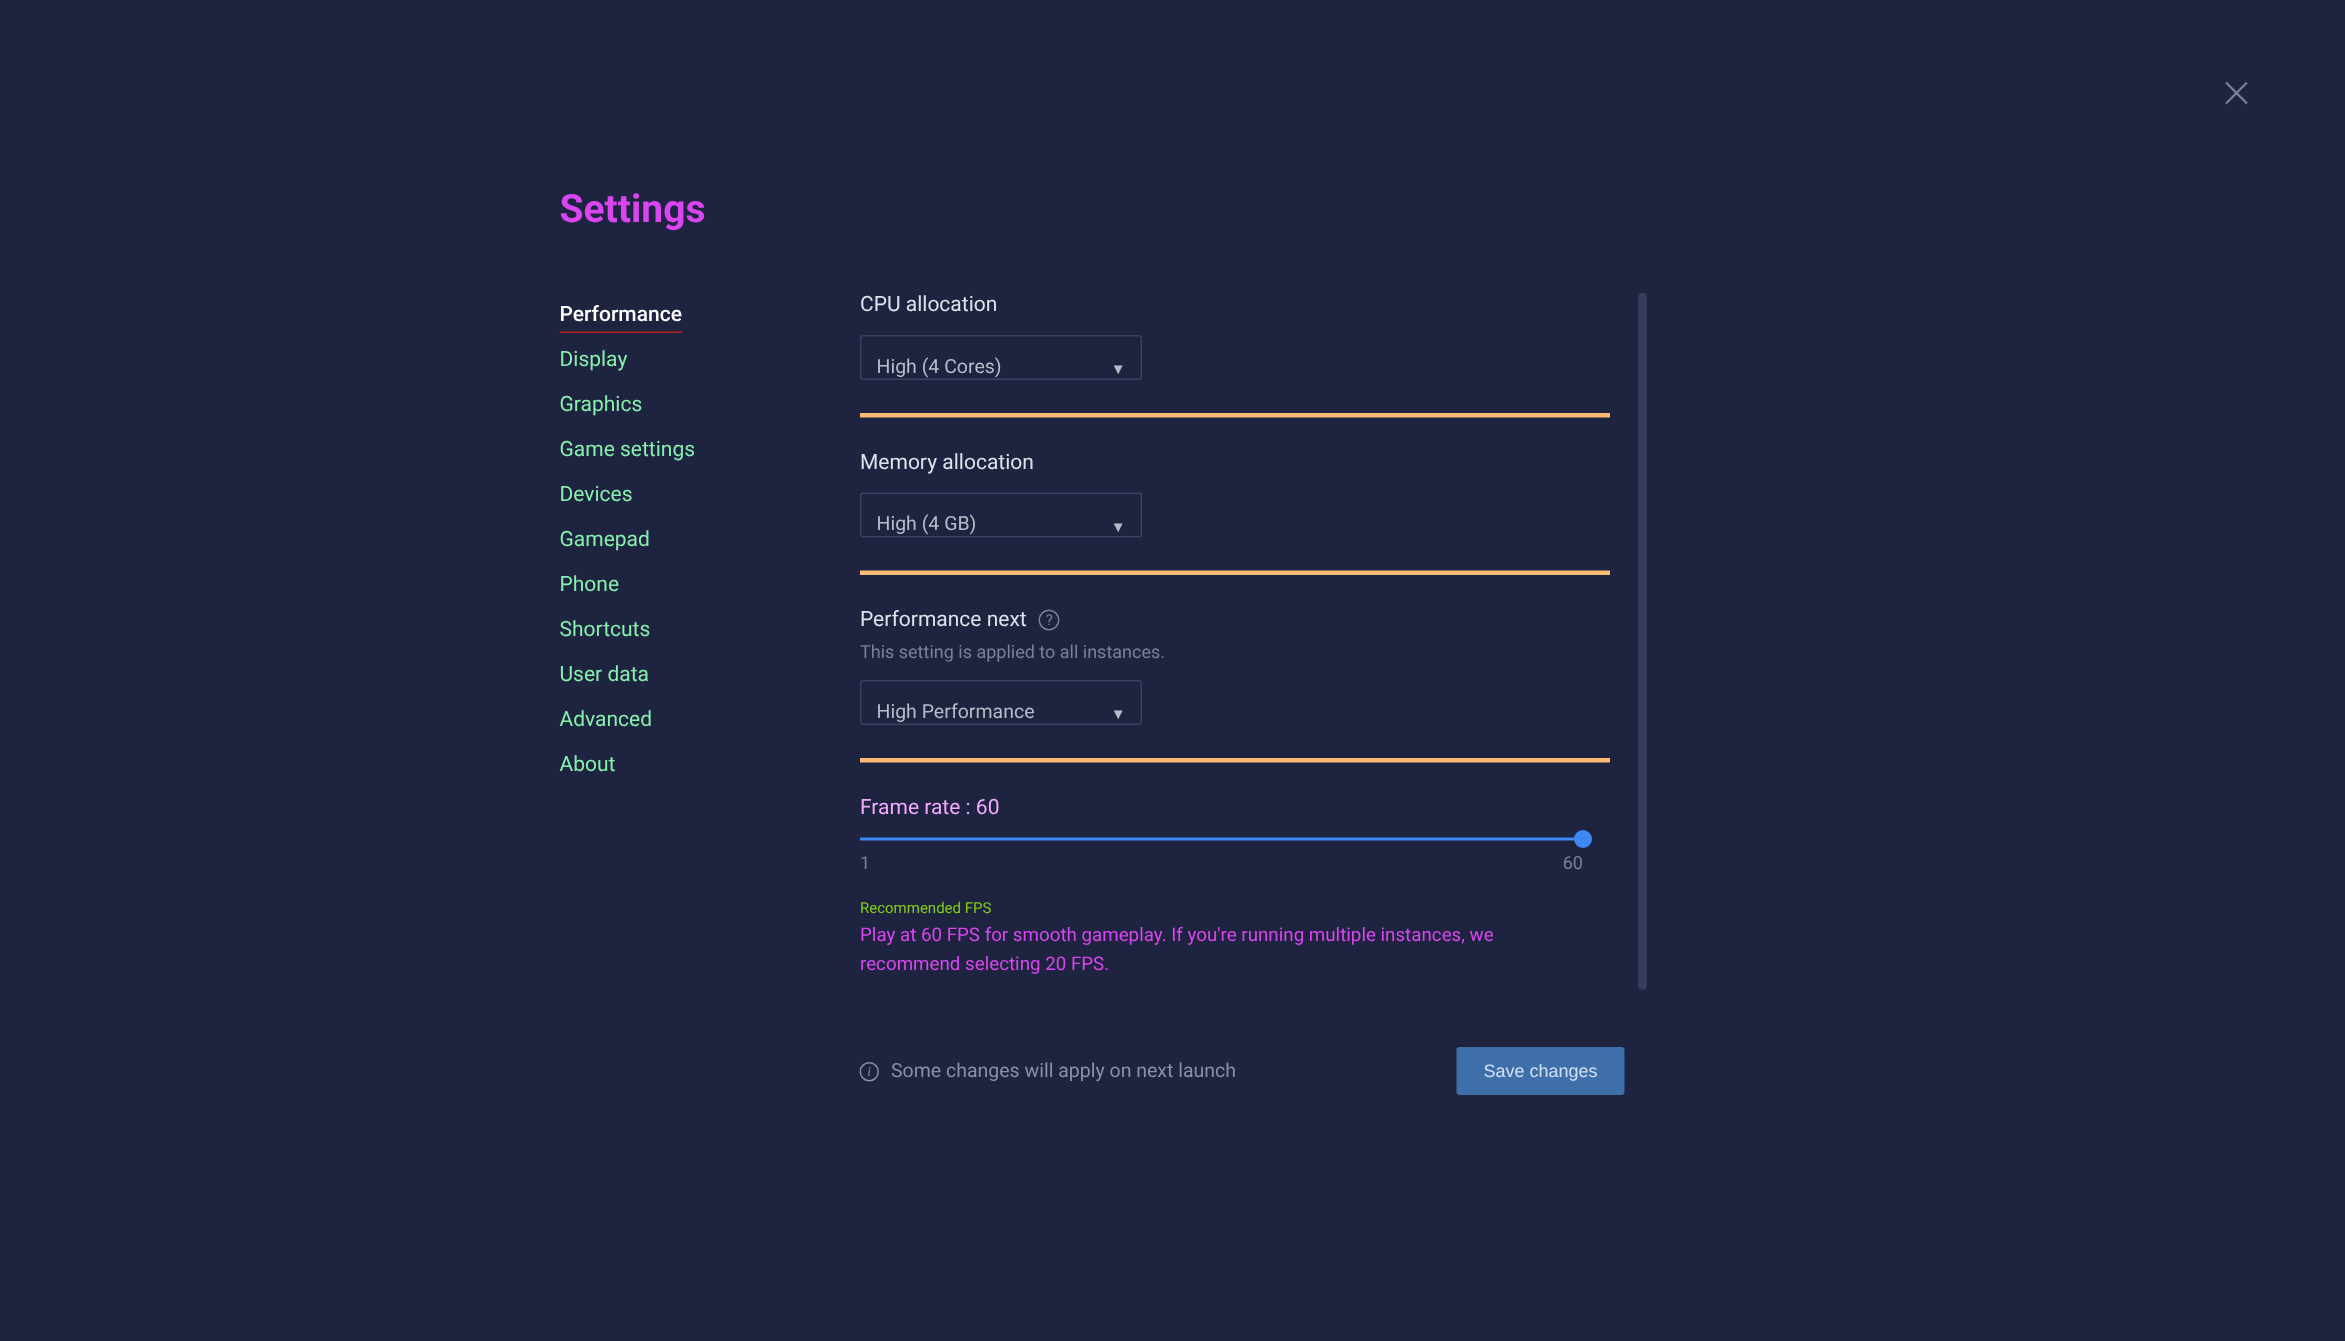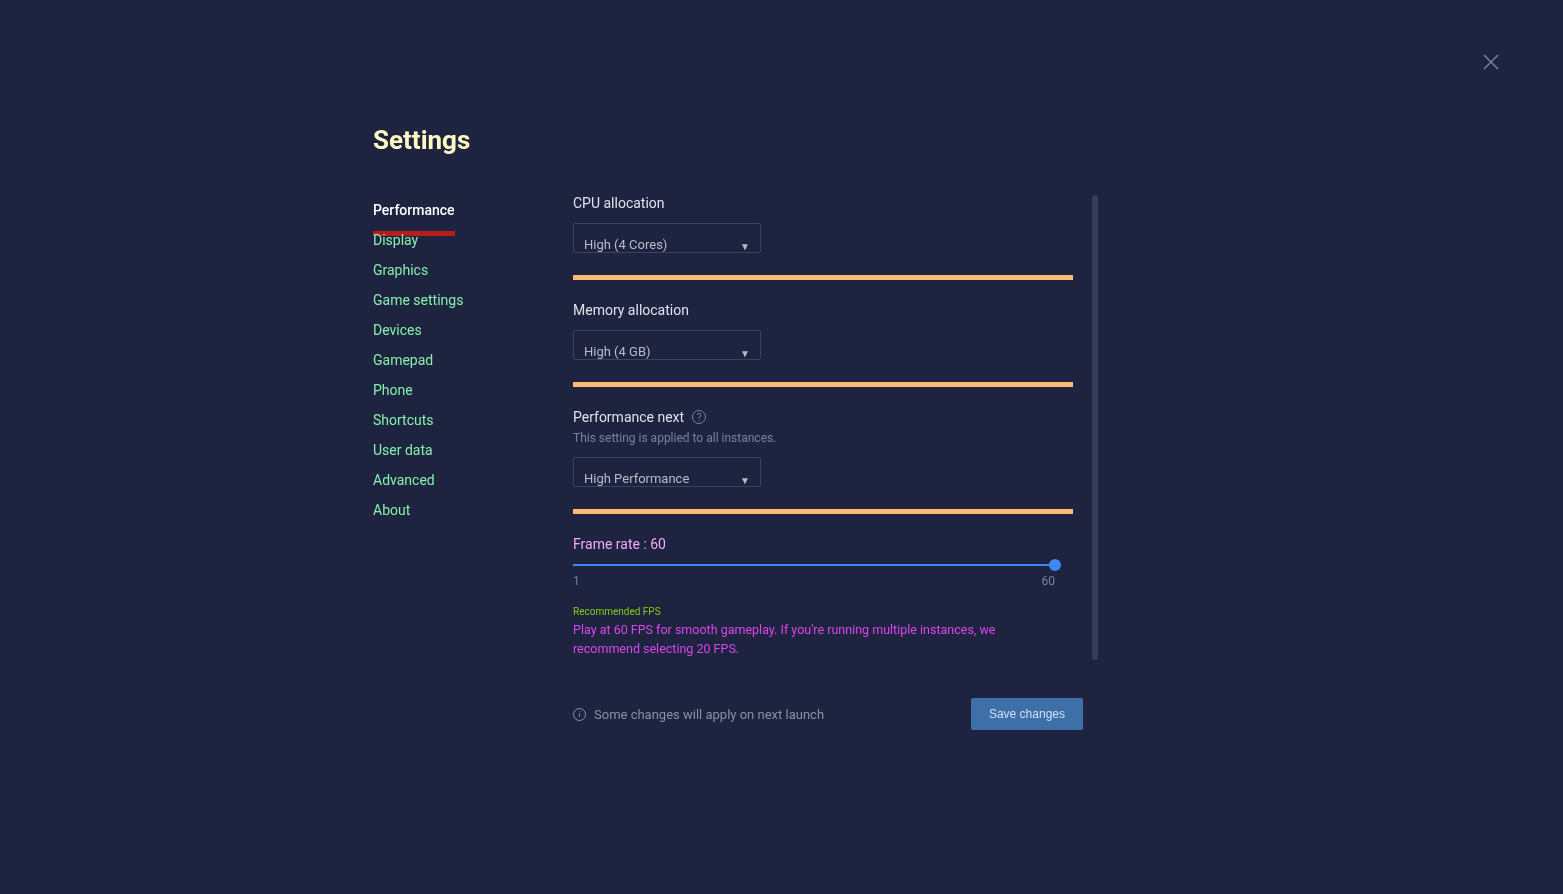--- a/index.html
+++ b/index.html
@@ -31,21 +31,21 @@
   }
   .container {
     position: absolute;
     left: 373px;
     top: 125px;
     width: 720px;
   }
   .title {
     font-size: 26px;
     font-weight: 700;
-    color: #fef9c3;
+    color: #d946ef;
     margin-bottom: 40px;
   }
   .layout {
     display: flex;
     gap: 0;
   }
   .sidebar {
     width: 200px;
     flex-shrink: 0;
   }
@@ -53,22 +53,22 @@
     font-size: 14px;
     color: #86efac;
     padding: 7px 0;
     cursor: pointer;
   }
   .sidebar-item.active {
     color: #ffffff;
     font-weight: 500;
   }
   .sidebar-item.active span {
-    border-bottom: 5px solid #b91c1c;
-    padding-bottom: 13px;
+    border-bottom: 1px solid #b91c1c;
+    padding-bottom: 3px;
   }
   .content {
     flex: 1;
     width: 510px;
     position: relative;
   }
   .scroll-area {
     height: 475px;
     overflow-y: auto;
     padding-right: 20px;
@@ -78,21 +78,21 @@
     right: -5px;
     top: 0;
     width: 6px;
     height: 465px;
     background: #363c5a;
     border-radius: 3px;
   }
   .section {
     margin-bottom: 22px;
     padding-bottom: 22px;
-    border-bottom: 5px solid #fdba74;
+    border-bottom: 3px solid #fdba74;
   }
   .section:last-of-type {
     border-bottom: none;
   }
   .section-label {
     font-size: 14px;
     color: #dfe2ec;
     margin-bottom: 12px;
     display: flex;
     align-items: center;

